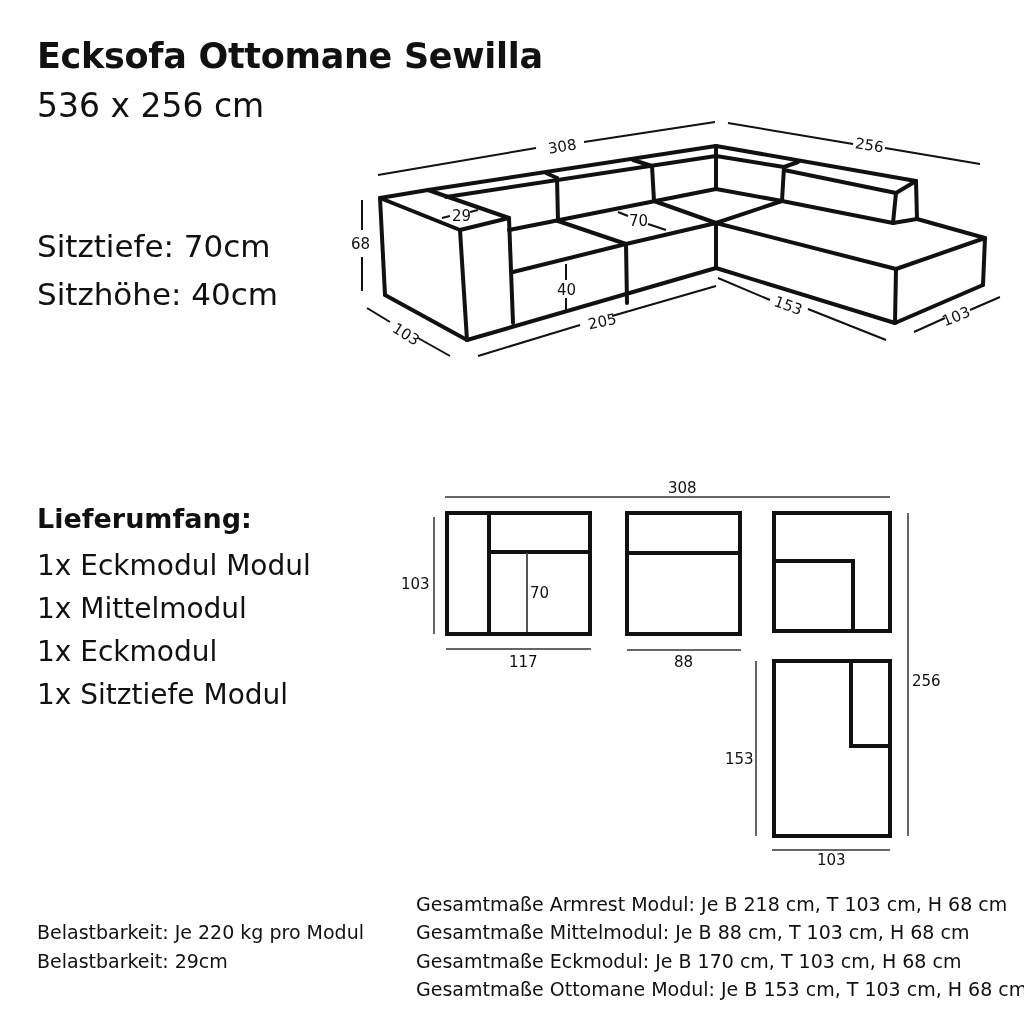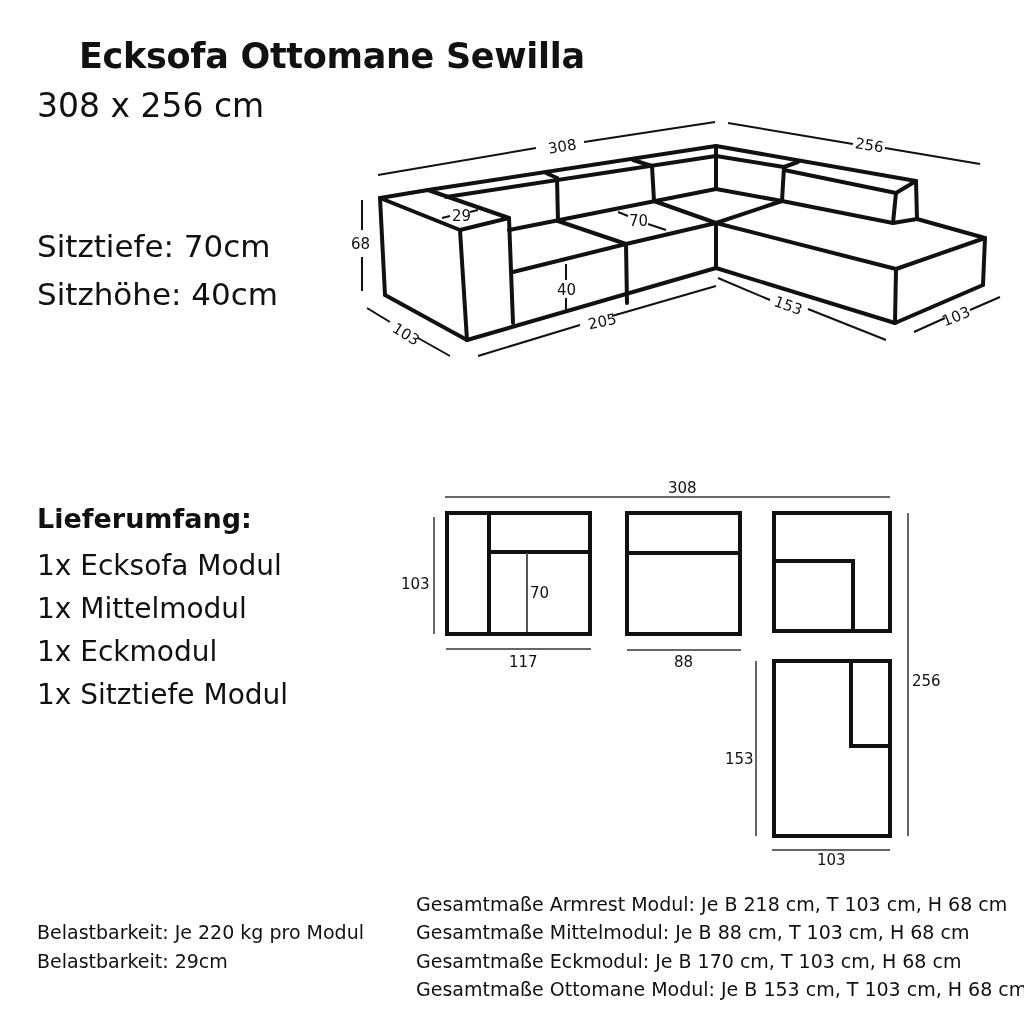--- a/index.html
+++ b/index.html
@@ -1,44 +1,44 @@
 <!DOCTYPE html>
 <html><head>
   <meta charset="utf-8">
   <style>
     html, body { margin: 0; padding: 0; background: #ffffff; }
     body { width: 1024px; height: 1024px; position: relative; overflow: hidden; color: #111111; font-family: "DejaVu Sans", "Liberation Sans", sans-serif; }
     .abs { position: absolute; white-space: nowrap; }
-    .title { left: 37px; top: 36px; font-size: 35px; font-weight: bold; letter-spacing: -0.3px; margin-left: 42px; }
+    .title { left: 37px; top: 36px; font-size: 35px; font-weight: bold; letter-spacing: -0.3px; }
     .subtitle { left: 37px; top: 86px; font-size: 33px; }
     .spec { left: 37px; font-size: 31px; }
     .scope-head { left: 37px; top: 503px; font-size: 27px; font-weight: bold; }
     .scope-item { left: 37px; font-size: 28px; }
     .footnote { left: 37px; font-size: 19px; }
     .dims { left: 416px; font-size: 19px; }
     svg { position: absolute; left: 0; top: 0; }
     .iso-line { stroke: #111; stroke-width: 4; fill: none; stroke-linejoin: round; stroke-linecap: round; }
     .dim-line { stroke: #111; stroke-width: 2; fill: none; }
     .plan-line { stroke: #111; stroke-width: 4; fill: none; }
     .plan-thin { stroke: #555; stroke-width: 2; fill: none; }
     .plan-dim { stroke: #333; stroke-width: 1.5; fill: none; }
     .lbl { font-size: 15px; fill: #111; font-family: "DejaVu Sans", "Liberation Sans", sans-serif; }
     .lbl-plan { font-size: 15px; fill: #111; font-family: "DejaVu Sans", "Liberation Sans", sans-serif; }
   </style>
 </head>
 <body>
 
 <div class="abs title">Ecksofa Ottomane Sewilla</div>
-<div class="abs subtitle">308 x 256 cm</div>
+<div class="abs subtitle">536 x 256 cm</div>
 
 <div class="abs spec" style="top:228px">Sitztiefe: 70cm</div>
 <div class="abs spec" style="top:276px">Sitzhöhe: 40cm</div>
 
 <div class="abs scope-head">Lieferumfang:</div>
-<div class="abs scope-item" style="top:549px">1x Ecksofa Modul</div>
+<div class="abs scope-item" style="top:549px">1x Eckmodul Modul</div>
 <div class="abs scope-item" style="top:592px">1x Mittelmodul</div>
 <div class="abs scope-item" style="top:635px">1x Eckmodul</div>
 <div class="abs scope-item" style="top:678px">1x Sitztiefe Modul</div>
 
 <div class="abs footnote" style="top:921px">Belastbarkeit: Je 220 kg pro Modul</div>
 <div class="abs footnote" style="top:950px">Belastbarkeit: 29cm</div>
 
 <div class="abs dims" style="top:893px">Gesamtmaße Armrest Modul: Je B 218 cm, T 103 cm, H 68 cm</div>
 <div class="abs dims" style="top:921px">Gesamtmaße Mittelmodul: Je B 88 cm, T 103 cm, H 68 cm</div>
 <div class="abs dims" style="top:950px">Gesamtmaße Eckmodul: Je B 170 cm, T 103 cm, H 68 cm</div>

